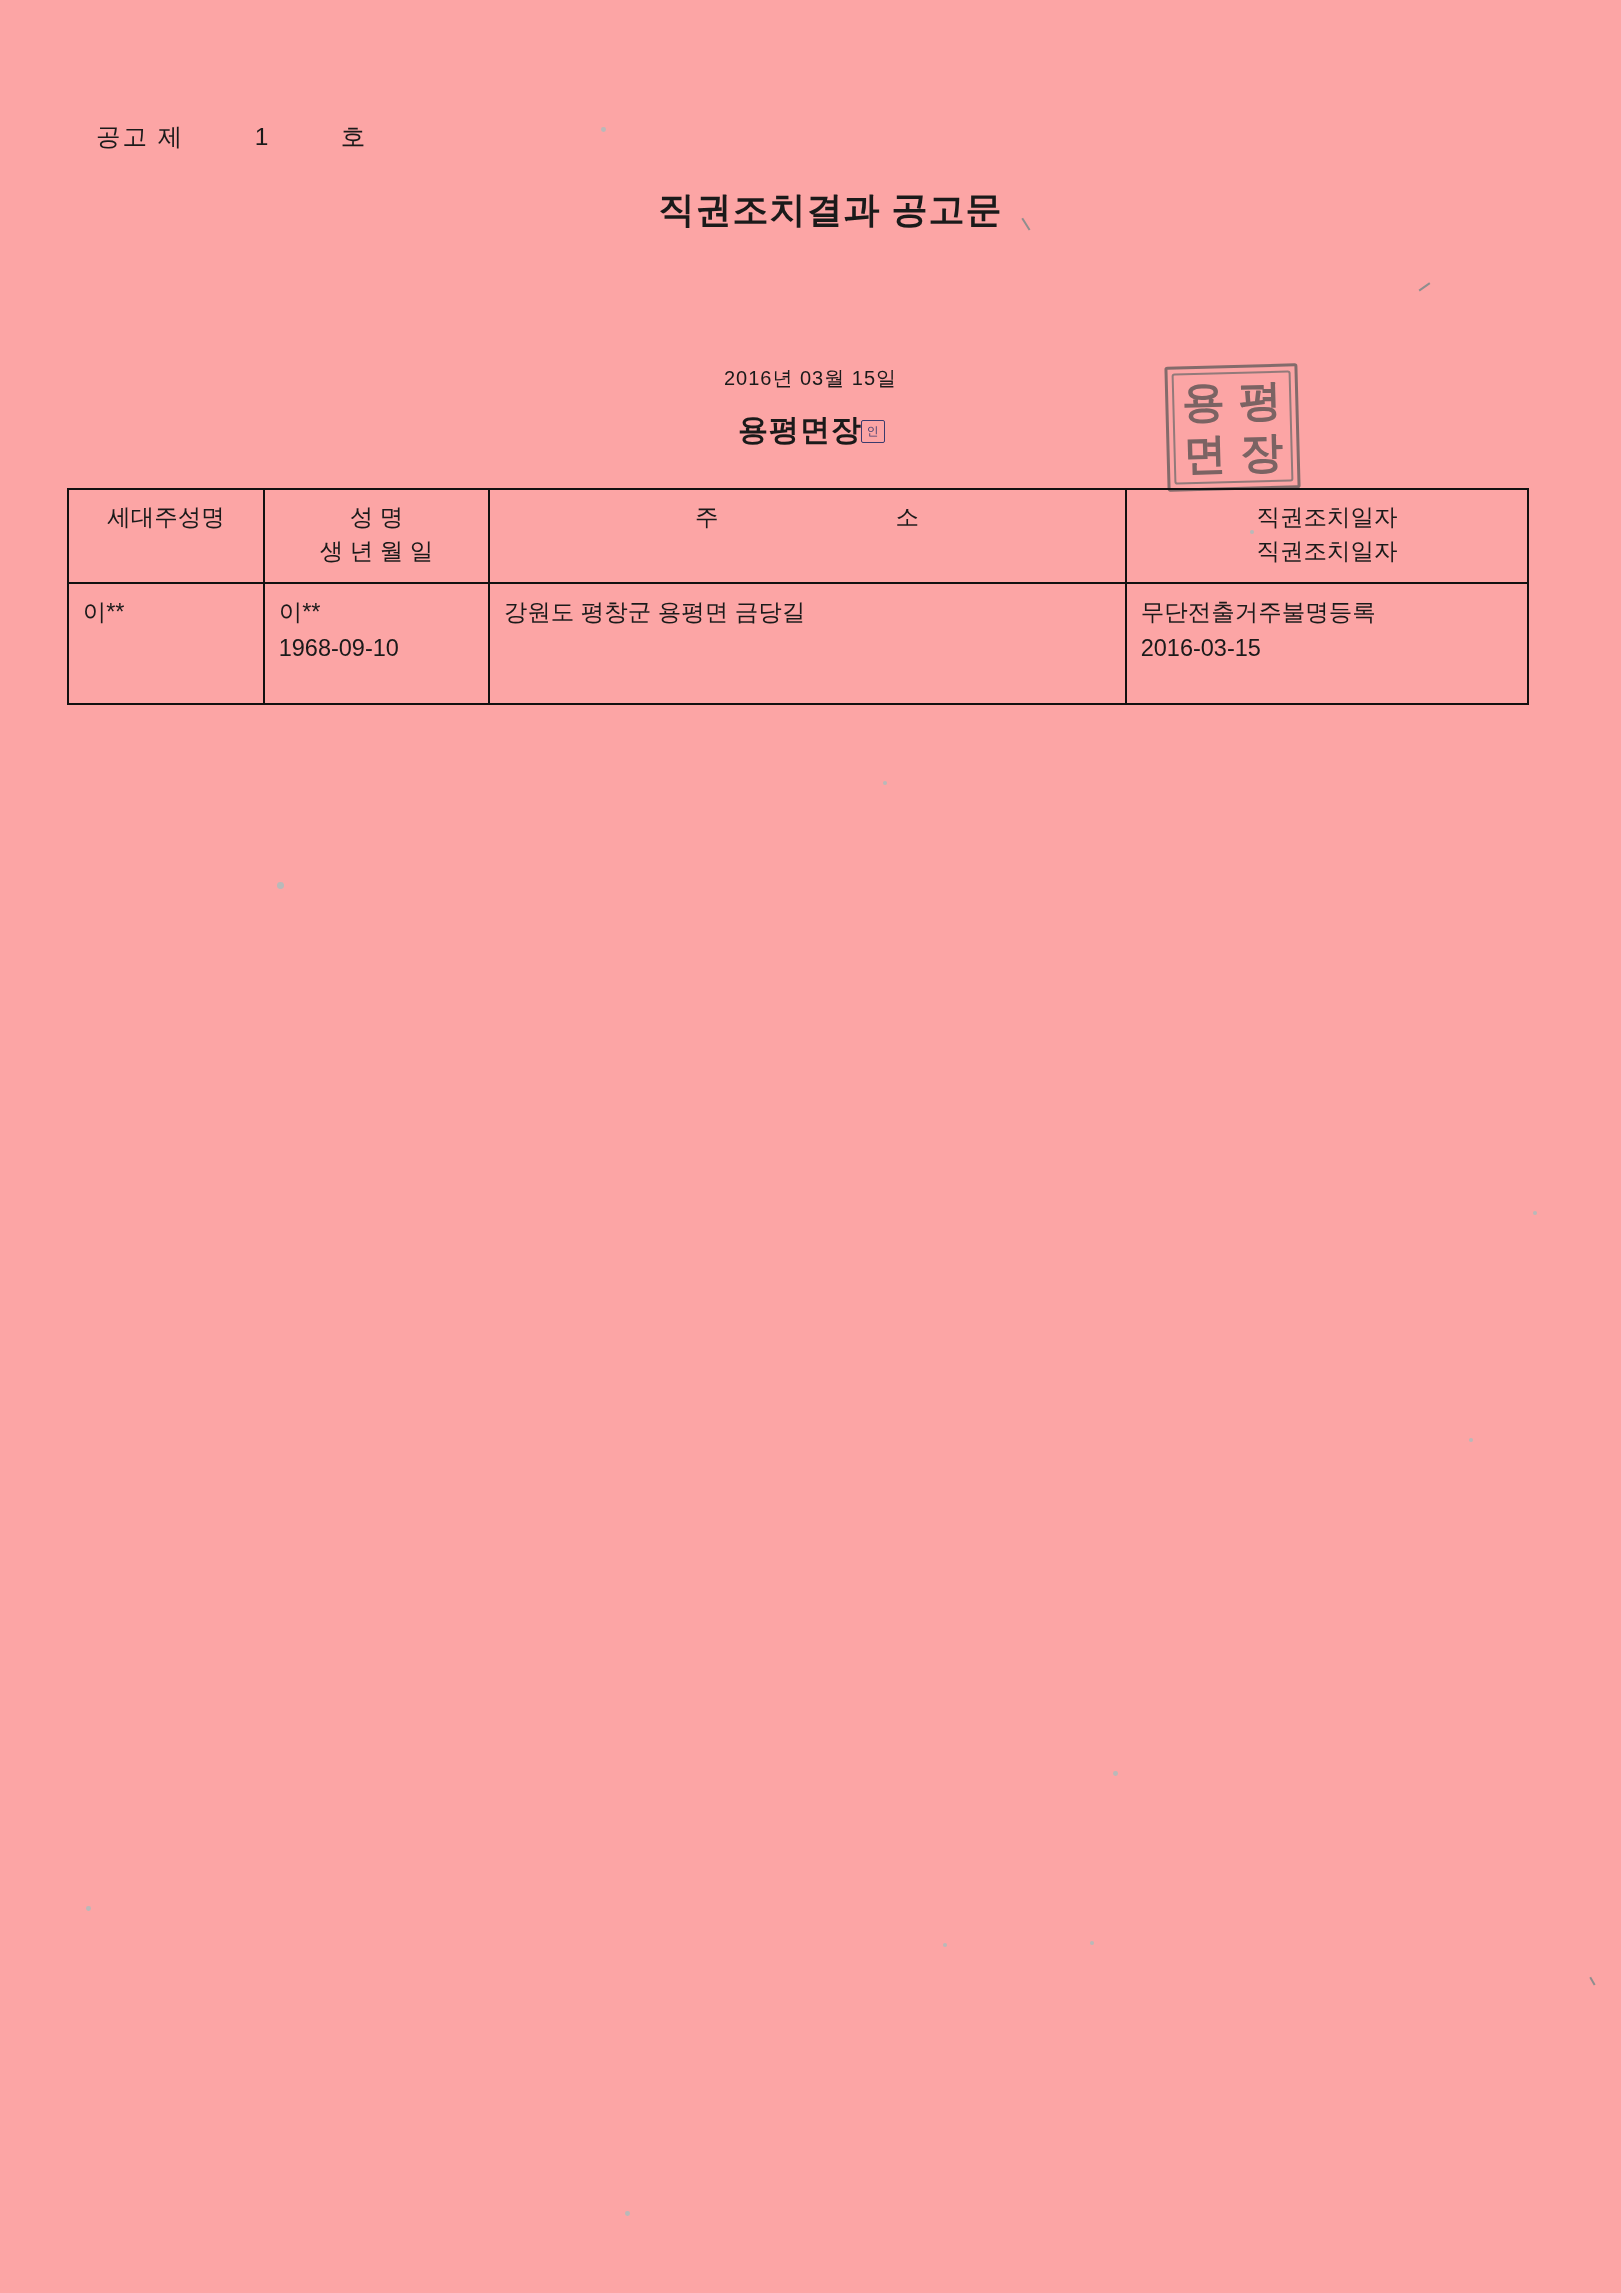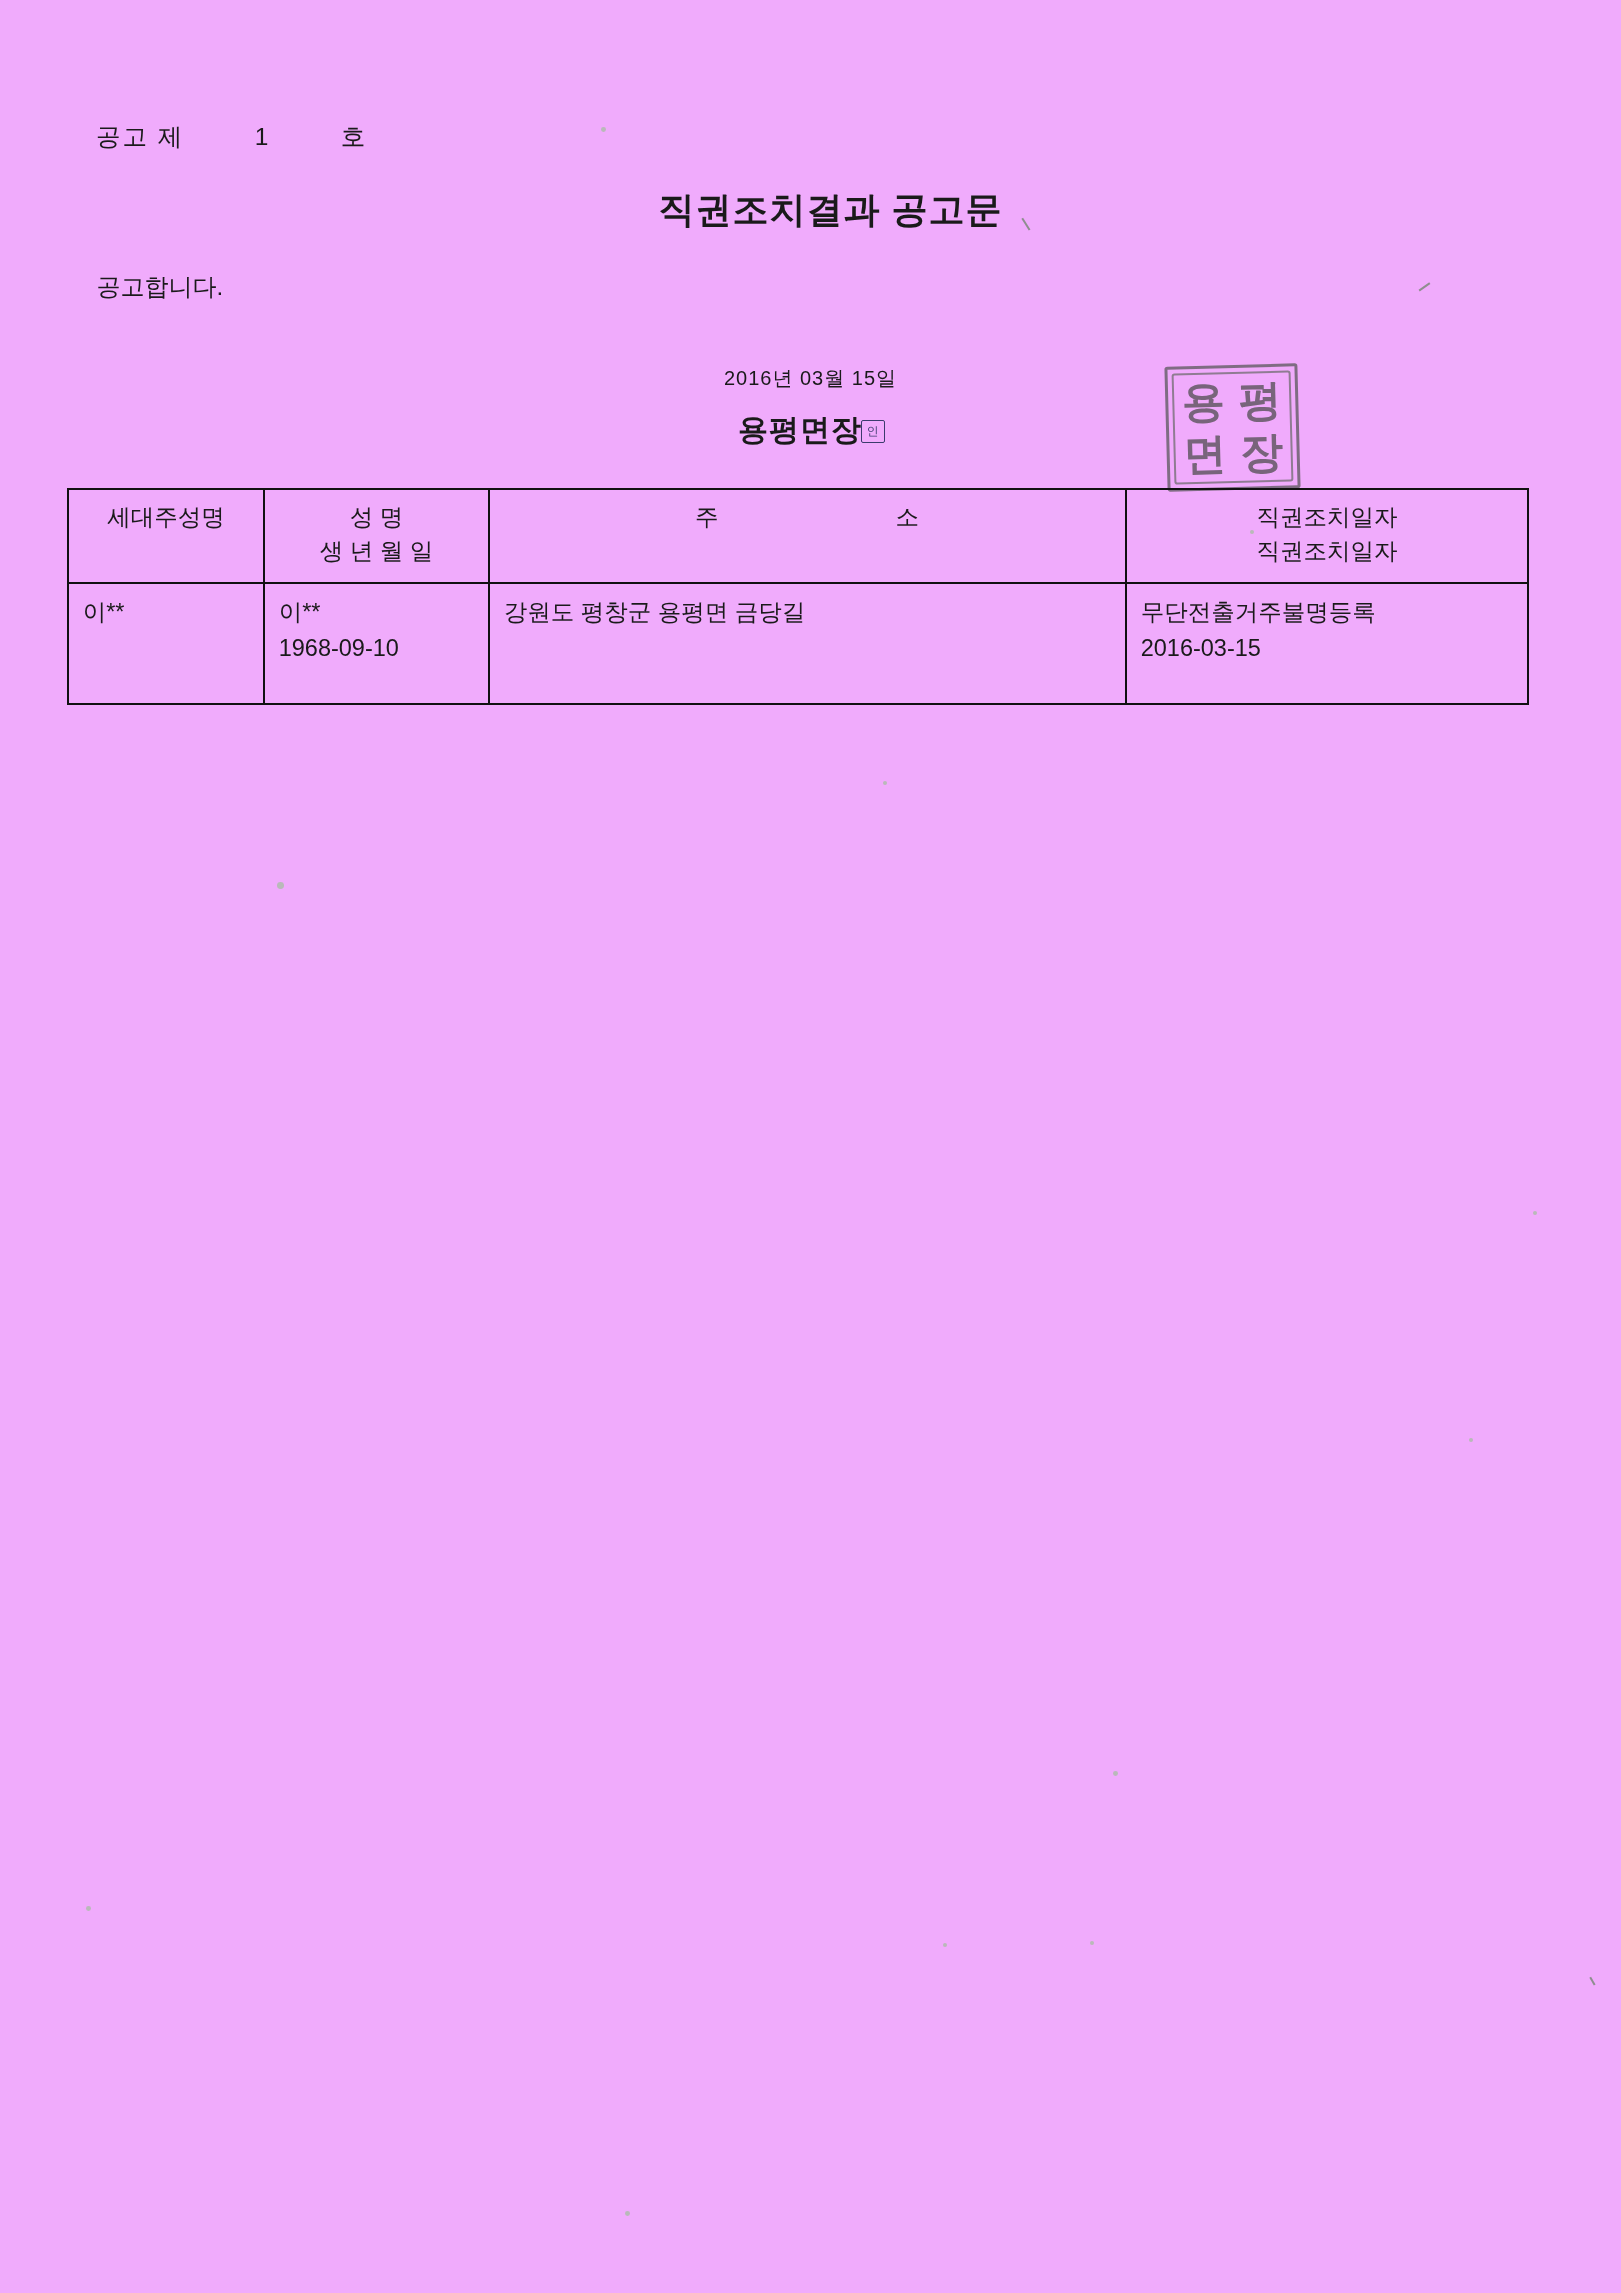--- a/index.html
+++ b/index.html
@@ -11,21 +11,21 @@
     width: 1621px;
     height: 2294px;
     position: relative;
     font-family: "Liberation Sans", sans-serif;
     color: #1a1a1a;
     overflow: hidden;
   }
   .page {
     position: absolute;
     inset: 0;
-    background: #f0abfc;
+    background: #fca5a5;
     text-decoration: underline;
   }
 
   
   .notice-no {
     position: absolute;
     left: 96px;
     top: 120px;
     font-size: 24.5px;
     letter-spacing: 2px;
@@ -207,21 +207,20 @@
 </head>
 <body>
 
 <div class="page">
 
   <div class="notice-no">공고 제        1        호</div>
 
   <div class="doc-title">직권조치결과 공고문</div>
 
   <div class="body-para">
-    <span class="line2">공고합니다.</span>
   </div>
 
   <div class="doc-date">2016년 03월 15일</div>
 
   <div class="issuer">
     <span class="issuer-inner">
       <span>용평면장</span>
       <span class="seal-mark">인</span>
     </span>
   </div>

